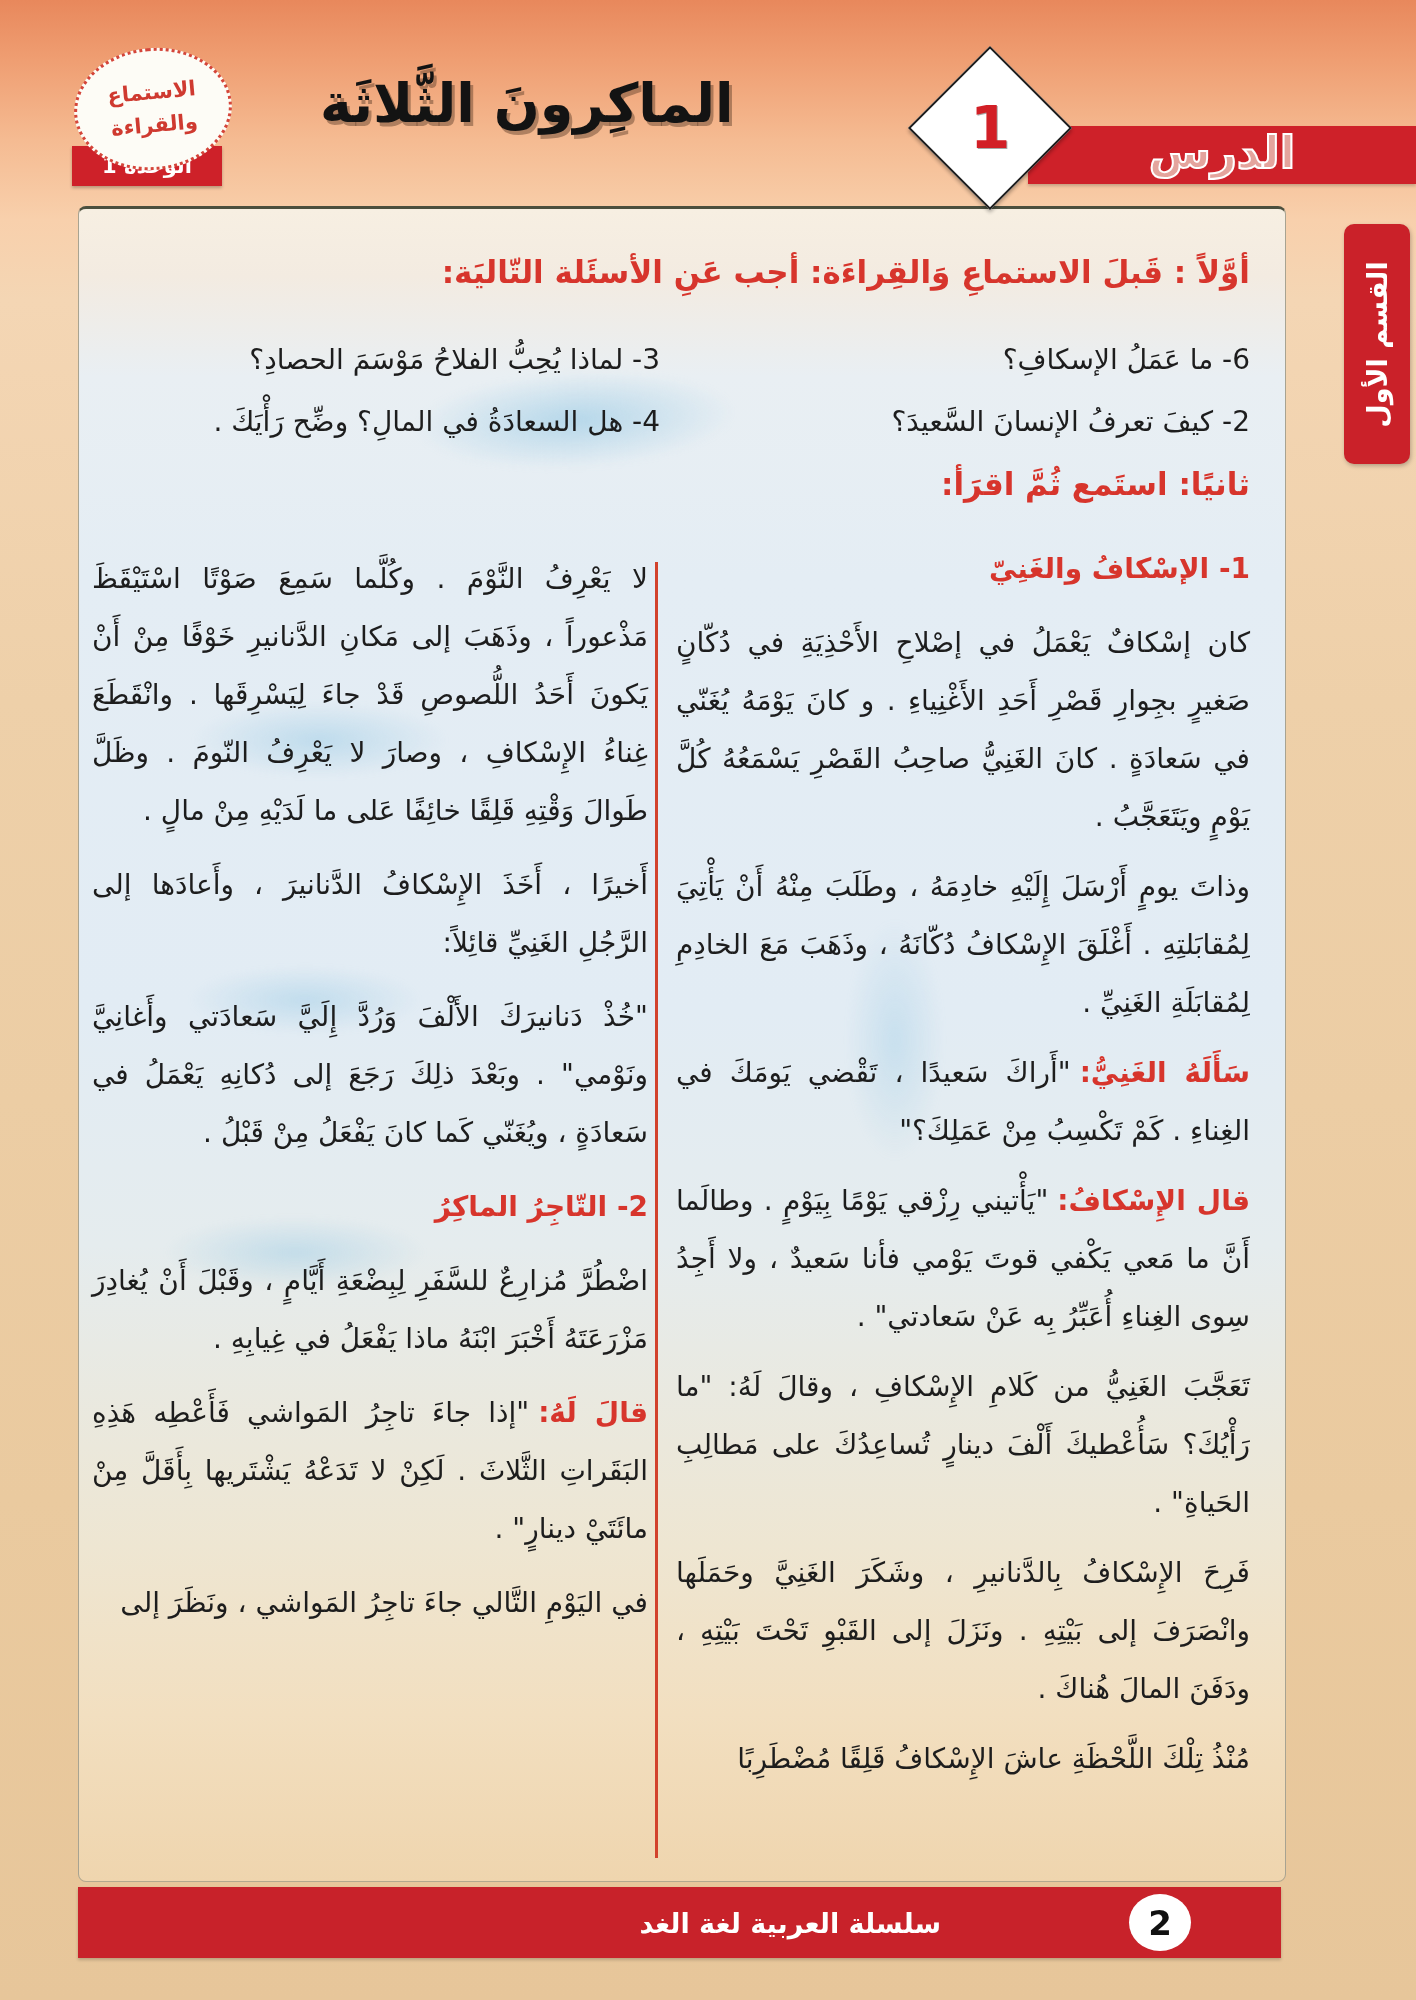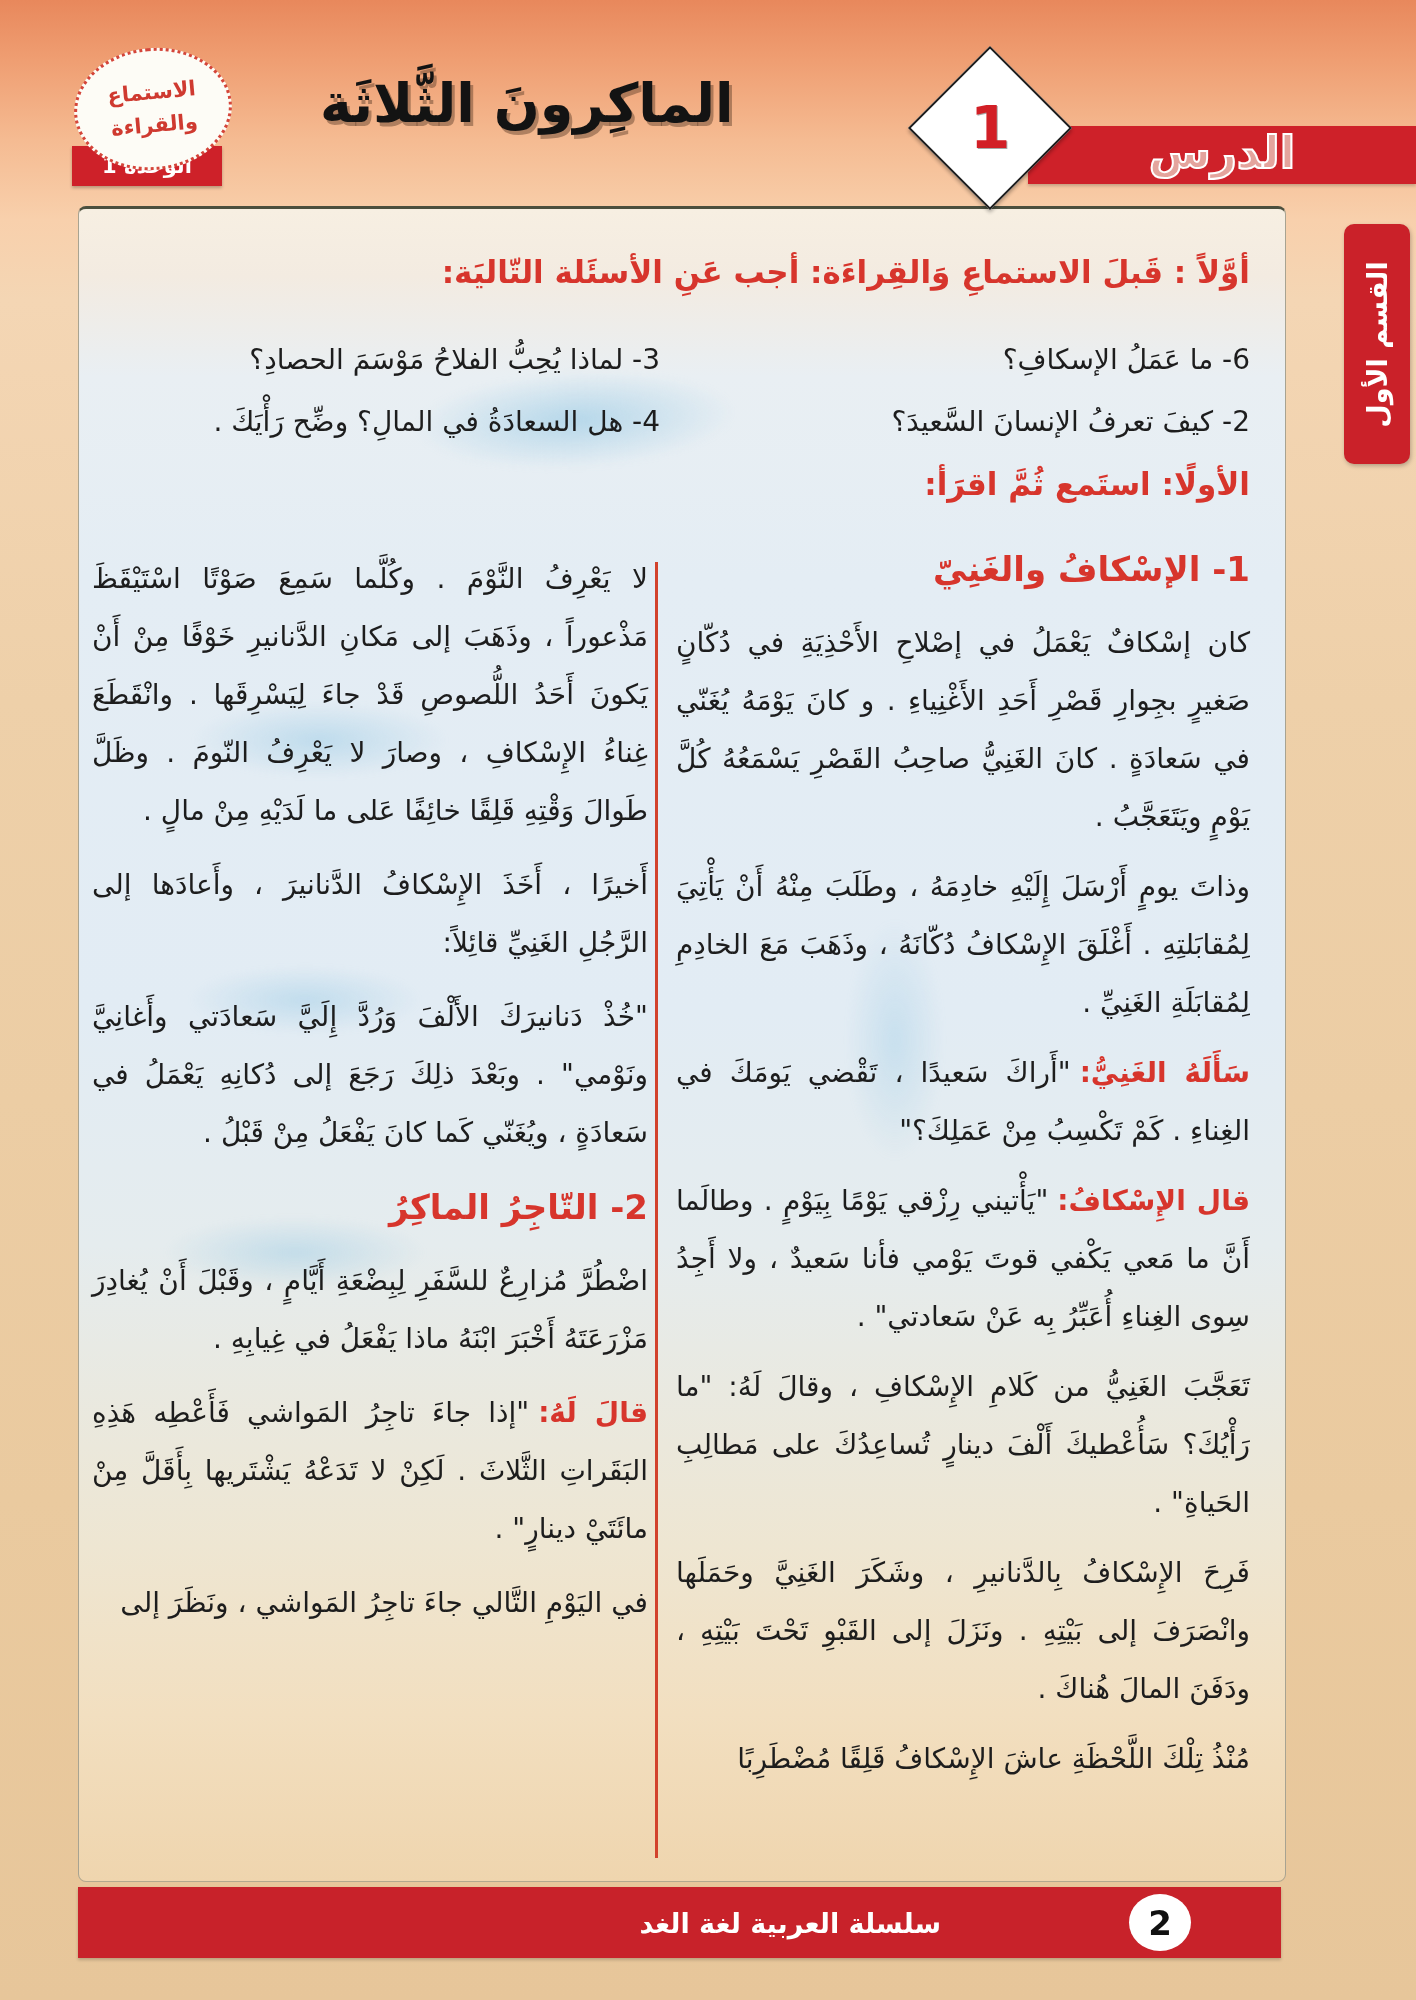--- a/index.html
+++ b/index.html
@@ -81,21 +81,21 @@
   .h1-red{left:400px;top:252px;width:850px;}
   .h2-red{left:700px;top:464px;width:550px;}
   .question{position:absolute;direction:rtl;text-align:right;font-size:28px;color:#1d1d1d;line-height:1.3;}
   .q1{left:680px;top:342px;width:570px;}
   .q2{left:680px;top:404px;width:570px;}
   .q3{left:95px;top:342px;width:565px;}
   .q4{left:95px;top:404px;width:565px;}
   .col{position:absolute;direction:rtl;}
   .col-right{left:676px;top:540px;width:574px;}
   .col-left{left:92px;top:550px;width:556px;}
-  .story-title{direction:rtl;text-align:right;color:#d7352c;font-weight:bold;font-size:34px;line-height:58px;margin:0 0 16px 0;}
+  .story-title{direction:rtl;text-align:right;color:#d7352c;font-weight:bold;font-size:28px;line-height:58px;margin:0 0 16px 0;}
   .col-left .story-title{margin-top:6px;}
   .para{
     direction:rtl;text-align:justify;font-size:28px;line-height:58px;color:#1d1d1d;
     margin:0 0 12px 0;
   }
   .col-left .para{margin-bottom:16px;}
   .plead{color:#d7352c;font-weight:bold;}
   .plead:not(:empty){margin-left:9px;}
   .divider{position:absolute;left:655px;top:562px;width:3px;height:1296px;background:#d2422c;}
   
@@ -144,21 +144,21 @@
   <div class="wm wm-d"></div>
   <div class="wm wm-e"></div>
 
   <div class="h-red h1-red">أوَّلاً : قَبلَ الاستماعِ وَالقِراءَة: أجب عَنِ الأسئَلة التّاليَة:</div>
 
   <div class="question q1">6- ما عَمَلُ الإسكافِ؟</div>
   <div class="question q2">2- كيفَ تعرفُ الإنسانَ السَّعيدَ؟</div>
   <div class="question q3">3- لماذا يُحِبُّ الفلاحُ مَوْسَمَ الحصادِ؟</div>
   <div class="question q4">4- هل السعادَةُ في المالِ؟ وضِّح رَأْيَكَ .</div>
 
-  <div class="h-red h2-red">الأولًا: استَمع ثُمَّ اقرَأ:</div>
+  <div class="h-red h2-red">ثانيًا: استَمع ثُمَّ اقرَأ:</div>
 
   <div class="divider"></div>
 
   <div class="col col-right">
     <div class="story-title">1- الإسْكافُ والغَنِيّ</div>
     <p class="para"><span class="plead"></span><span>كان إسْكافٌ يَعْمَلُ في إصْلاحِ الأَحْذِيَةِ في دُكّانٍ صَغيرٍ بجِوارِ قَصْرِ أَحَدِ الأَغْنِياءِ . و كانَ يَوْمَهُ يُغَنّي في سَعادَةٍ . كانَ الغَنِيُّ صاحِبُ القَصْرِ يَسْمَعُهُ كُلَّ يَوْمٍ ويَتَعَجَّبُ .</span></p>
     <p class="para"><span class="plead"></span><span>وذاتَ يومٍ أَرْسَلَ إِلَيْهِ خادِمَهُ ، وطَلَبَ مِنْهُ أَنْ يَأْتِيَ لِمُقابَلتِهِ . أَغْلَقَ الإِسْكافُ دُكّانَهُ ، وذَهَبَ مَعَ الخادِمِ لِمُقابَلَةِ الغَنِيِّ .</span></p>
     <p class="para"><span class="plead">سَأَلَهُ الغَنِيُّ:</span><span>"أَراكَ سَعيدًا ، تَقْضي يَومَكَ في الغِناءِ . كَمْ تَكْسِبُ مِنْ عَمَلِكَ؟"</span></p>
     <p class="para"><span class="plead">قال الإِسْكافُ:</span><span>"يَأْتيني رِزْقي يَوْمًا بِيَوْمٍ . وطالَما أَنَّ ما مَعي يَكْفي قوتَ يَوْمي فأنا سَعيدٌ ، ولا أَجِدُ سِوى الغِناءِ أُعَبِّرُ بِه عَنْ سَعادتي" .</span></p>
     <p class="para"><span class="plead"></span><span>تَعَجَّبَ الغَنِيُّ من كَلامِ الإِسْكافِ ، وقالَ لَهُ: "ما رَأْيُكَ؟ سَأُعْطيكَ أَلْفَ دينارٍ تُساعِدُكَ على مَطالِبِ الحَياةِ" .</span></p>

